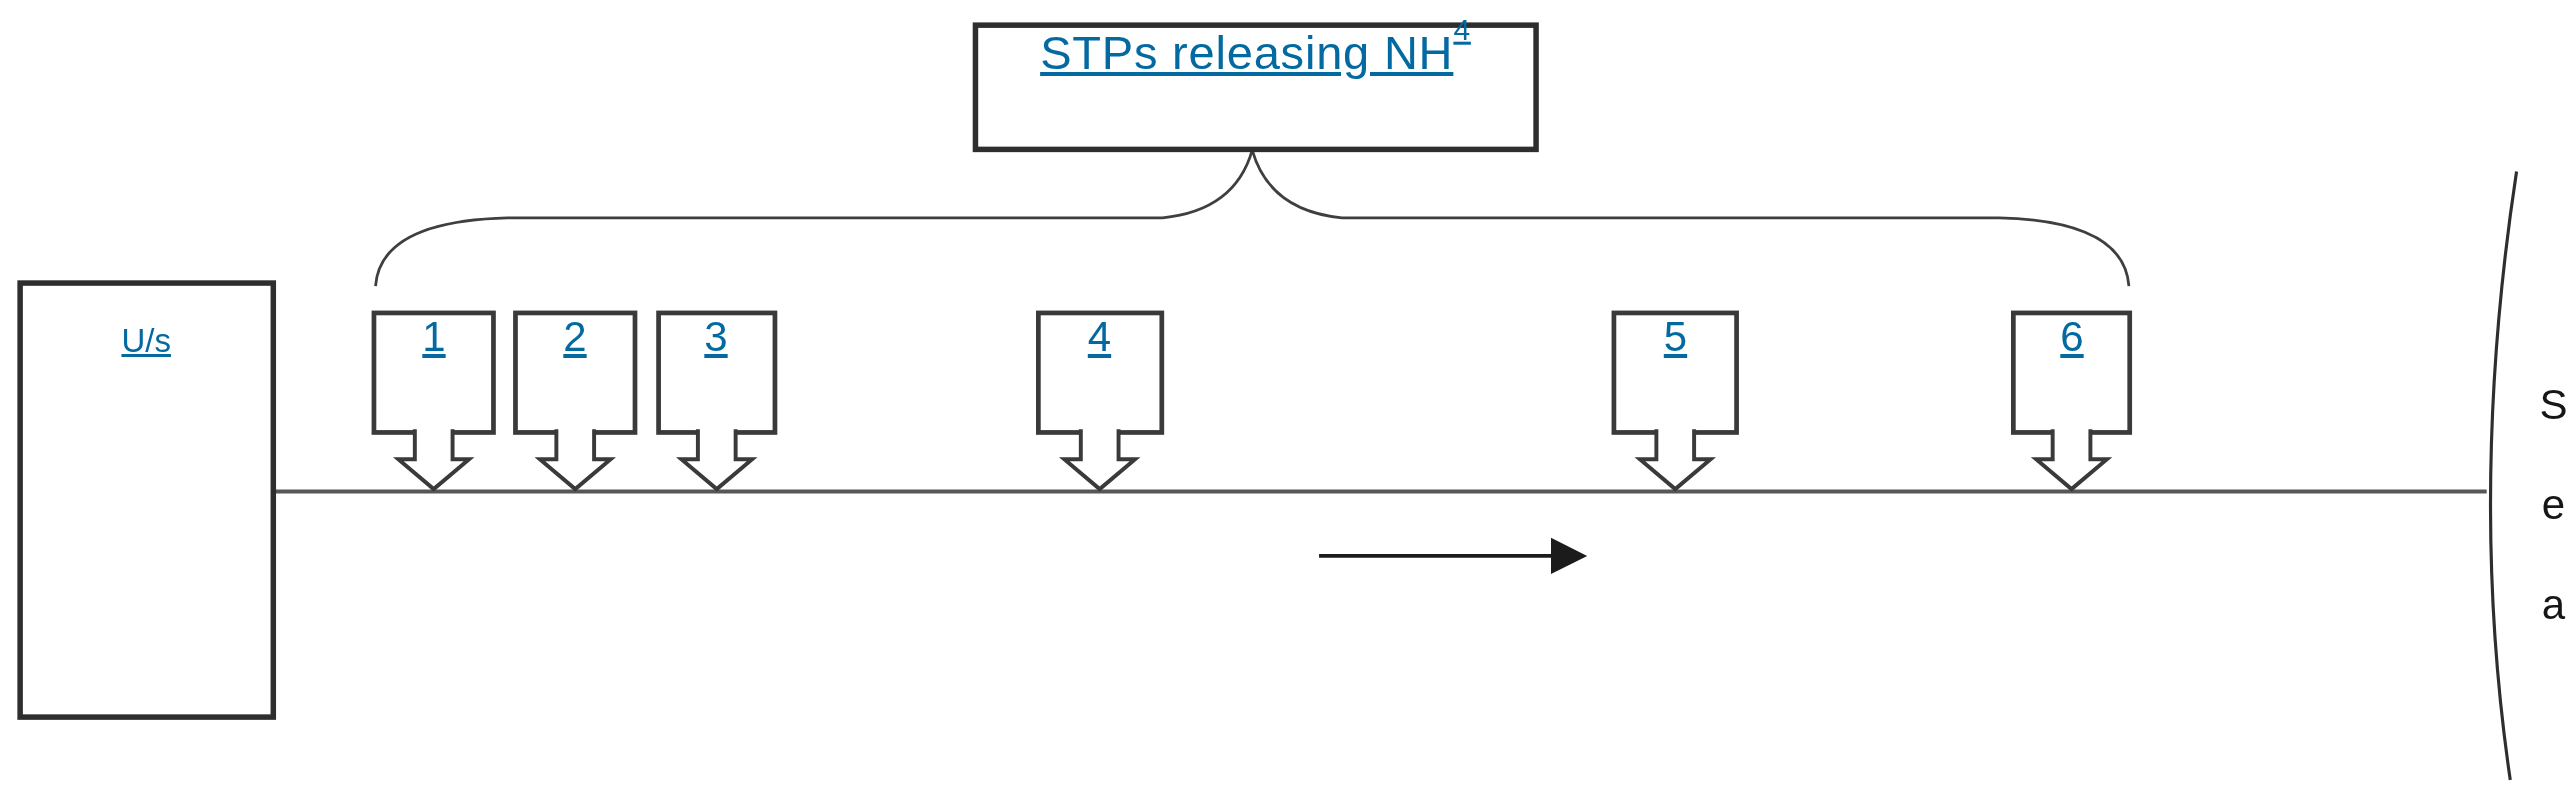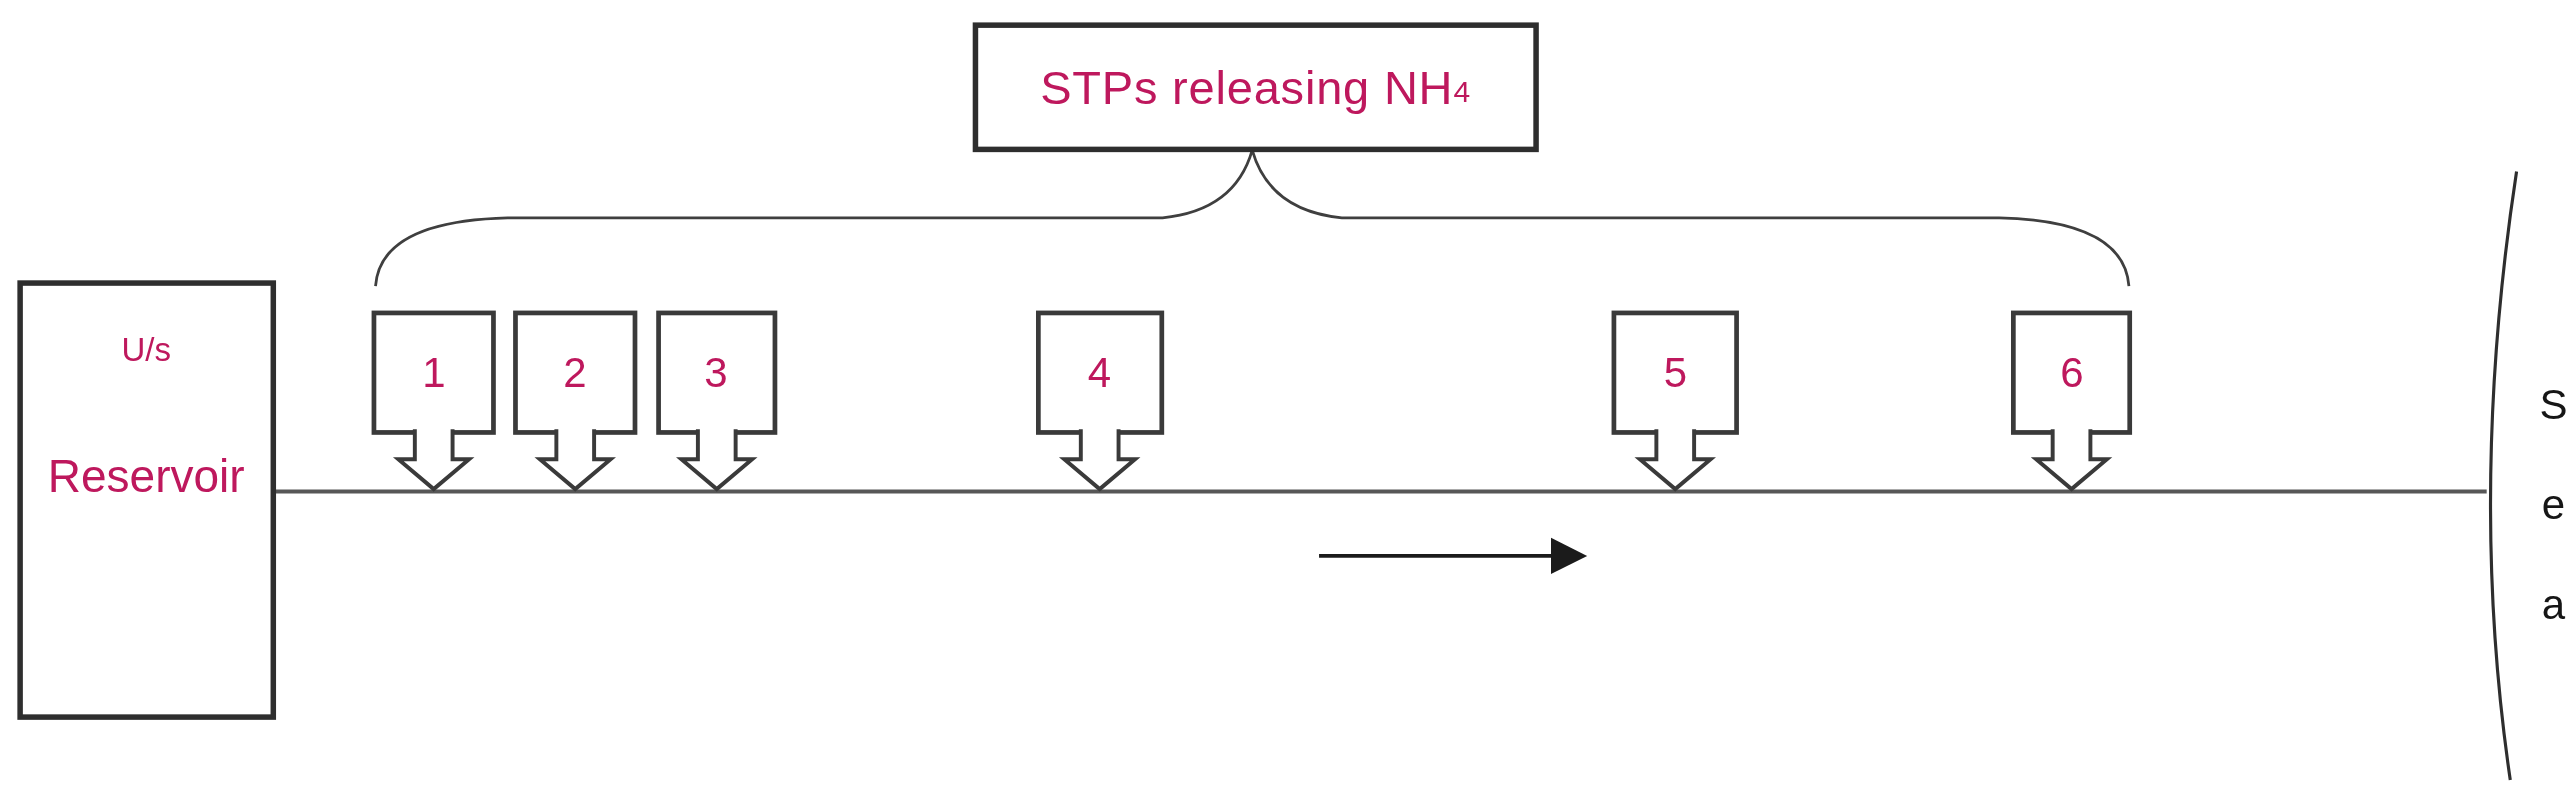--- a/index.html
+++ b/index.html
@@ -5,22 +5,22 @@
   html,body{margin:0;padding:0;background:#ffffff;}
   #canvas{
     position:relative;
     width:2576px;height:791px;
     background:#ffffff;
     font-family:"Liberation Sans", sans-serif;
     color:#161616;
     overflow:hidden;
   }
   #shapes{position:absolute;left:0;top:0;width:2576px;height:791px;}
-  .txt{position:absolute;display:flex;align-items:center;justify-content:center;
-       color:#be185d;white-space:nowrap;}
+  .txt{position:absolute;display:flex;align-items:flex-start;justify-content:center;
+       color:#0369a1;white-space:nowrap;text-decoration:underline;}
   
   .label-text{left:975px;top:25px;width:561px;height:124px;font-size:47px;letter-spacing:0.8px;}
   .label-text sub{font-size:30px;line-height:0;transform:translateY(4.7px);}
   
   .res-line1{left:19.7px;top:322px;width:253px;height:55px;font-size:33px;}
   .res-line2{left:19.7px;top:448px;width:253px;height:55px;font-size:46px;}
   
   .num{top:313px;height:120px;font-size:42px;}
   .num1{left:374px;width:120px;}
   .num2{left:515px;width:120px;}
@@ -71,21 +71,20 @@
       <polygon points="1972,684 2018,707 1972,730" fill="#1b1b1b"></polygon>
     </g>
   </svg>
 
   <div class="txt label-text">
     <span>STPs releasing NH</span>
       <sub>4</sub>
   </div>
 
   <div class="txt res-line1">U/s</div>
-  <div class="txt res-line2">Reservoir</div>
 
   <div class="txt num num1">1</div>
   <div class="txt num num2">2</div>
   <div class="txt num num3">3</div>
   <div class="txt num num4">4</div>
   <div class="txt num num5">5</div>
   <div class="txt num num6">6</div>
 
   <div class="sea-col">
     <span>S</span>

